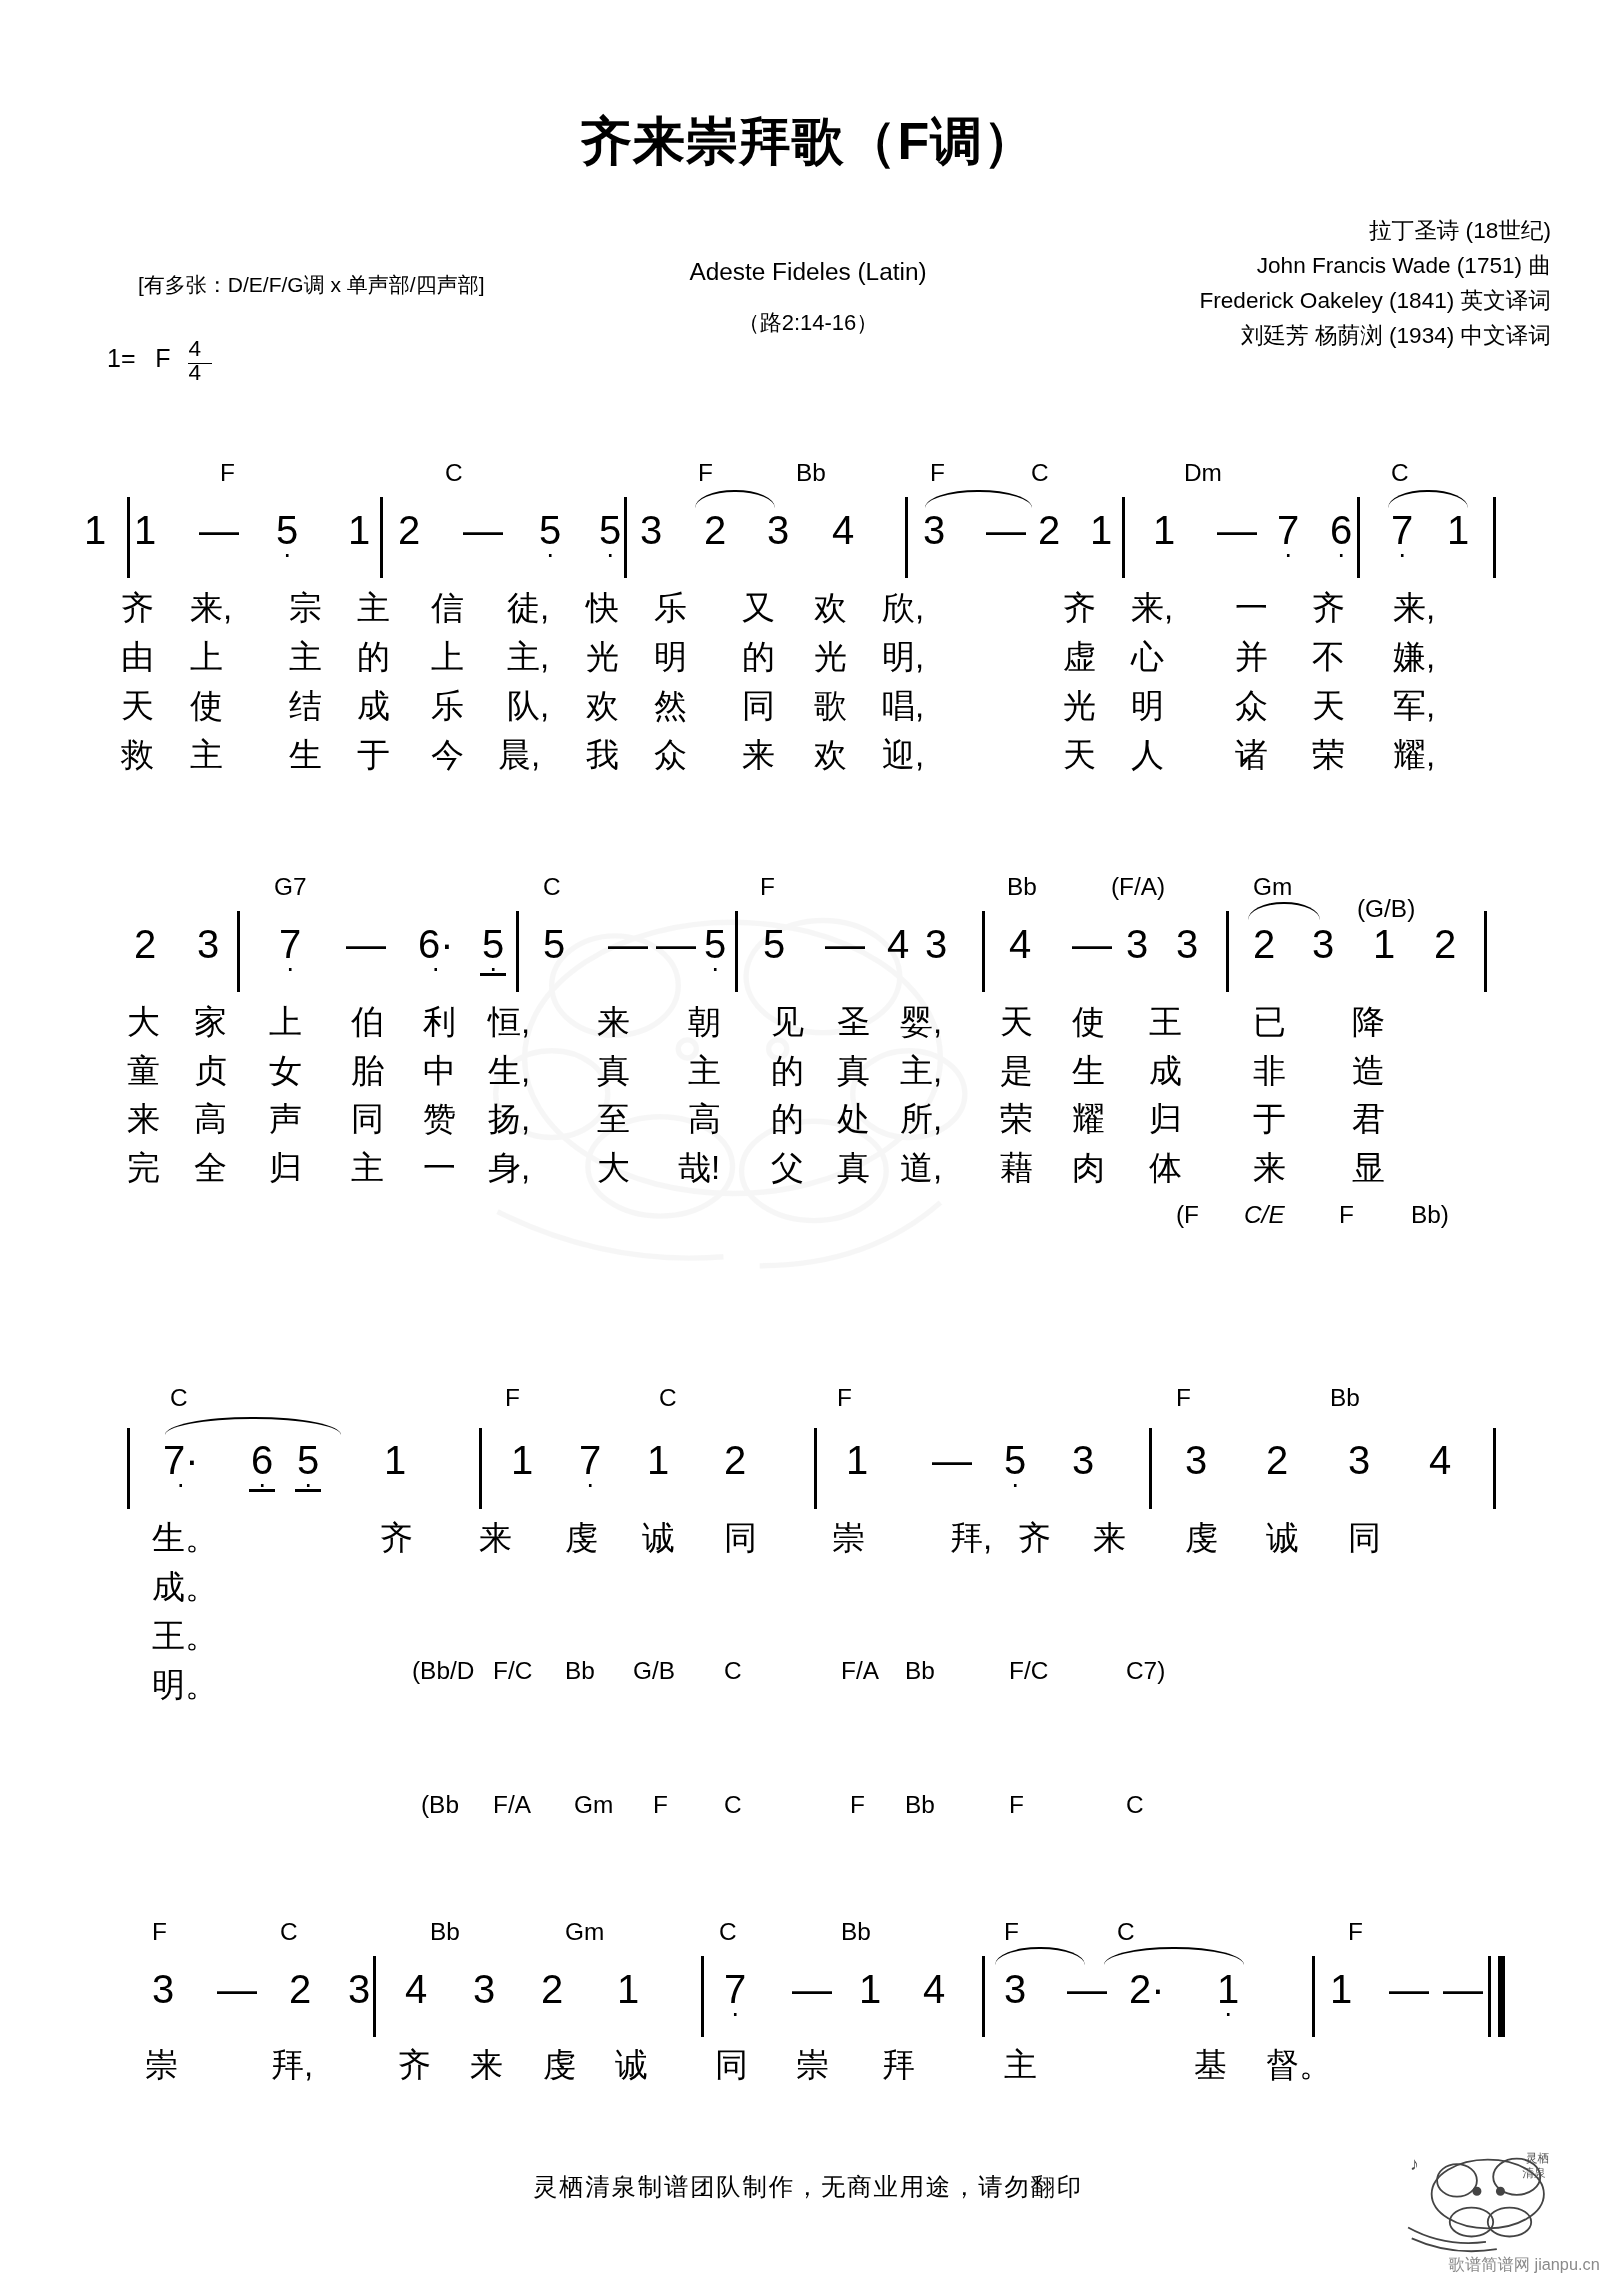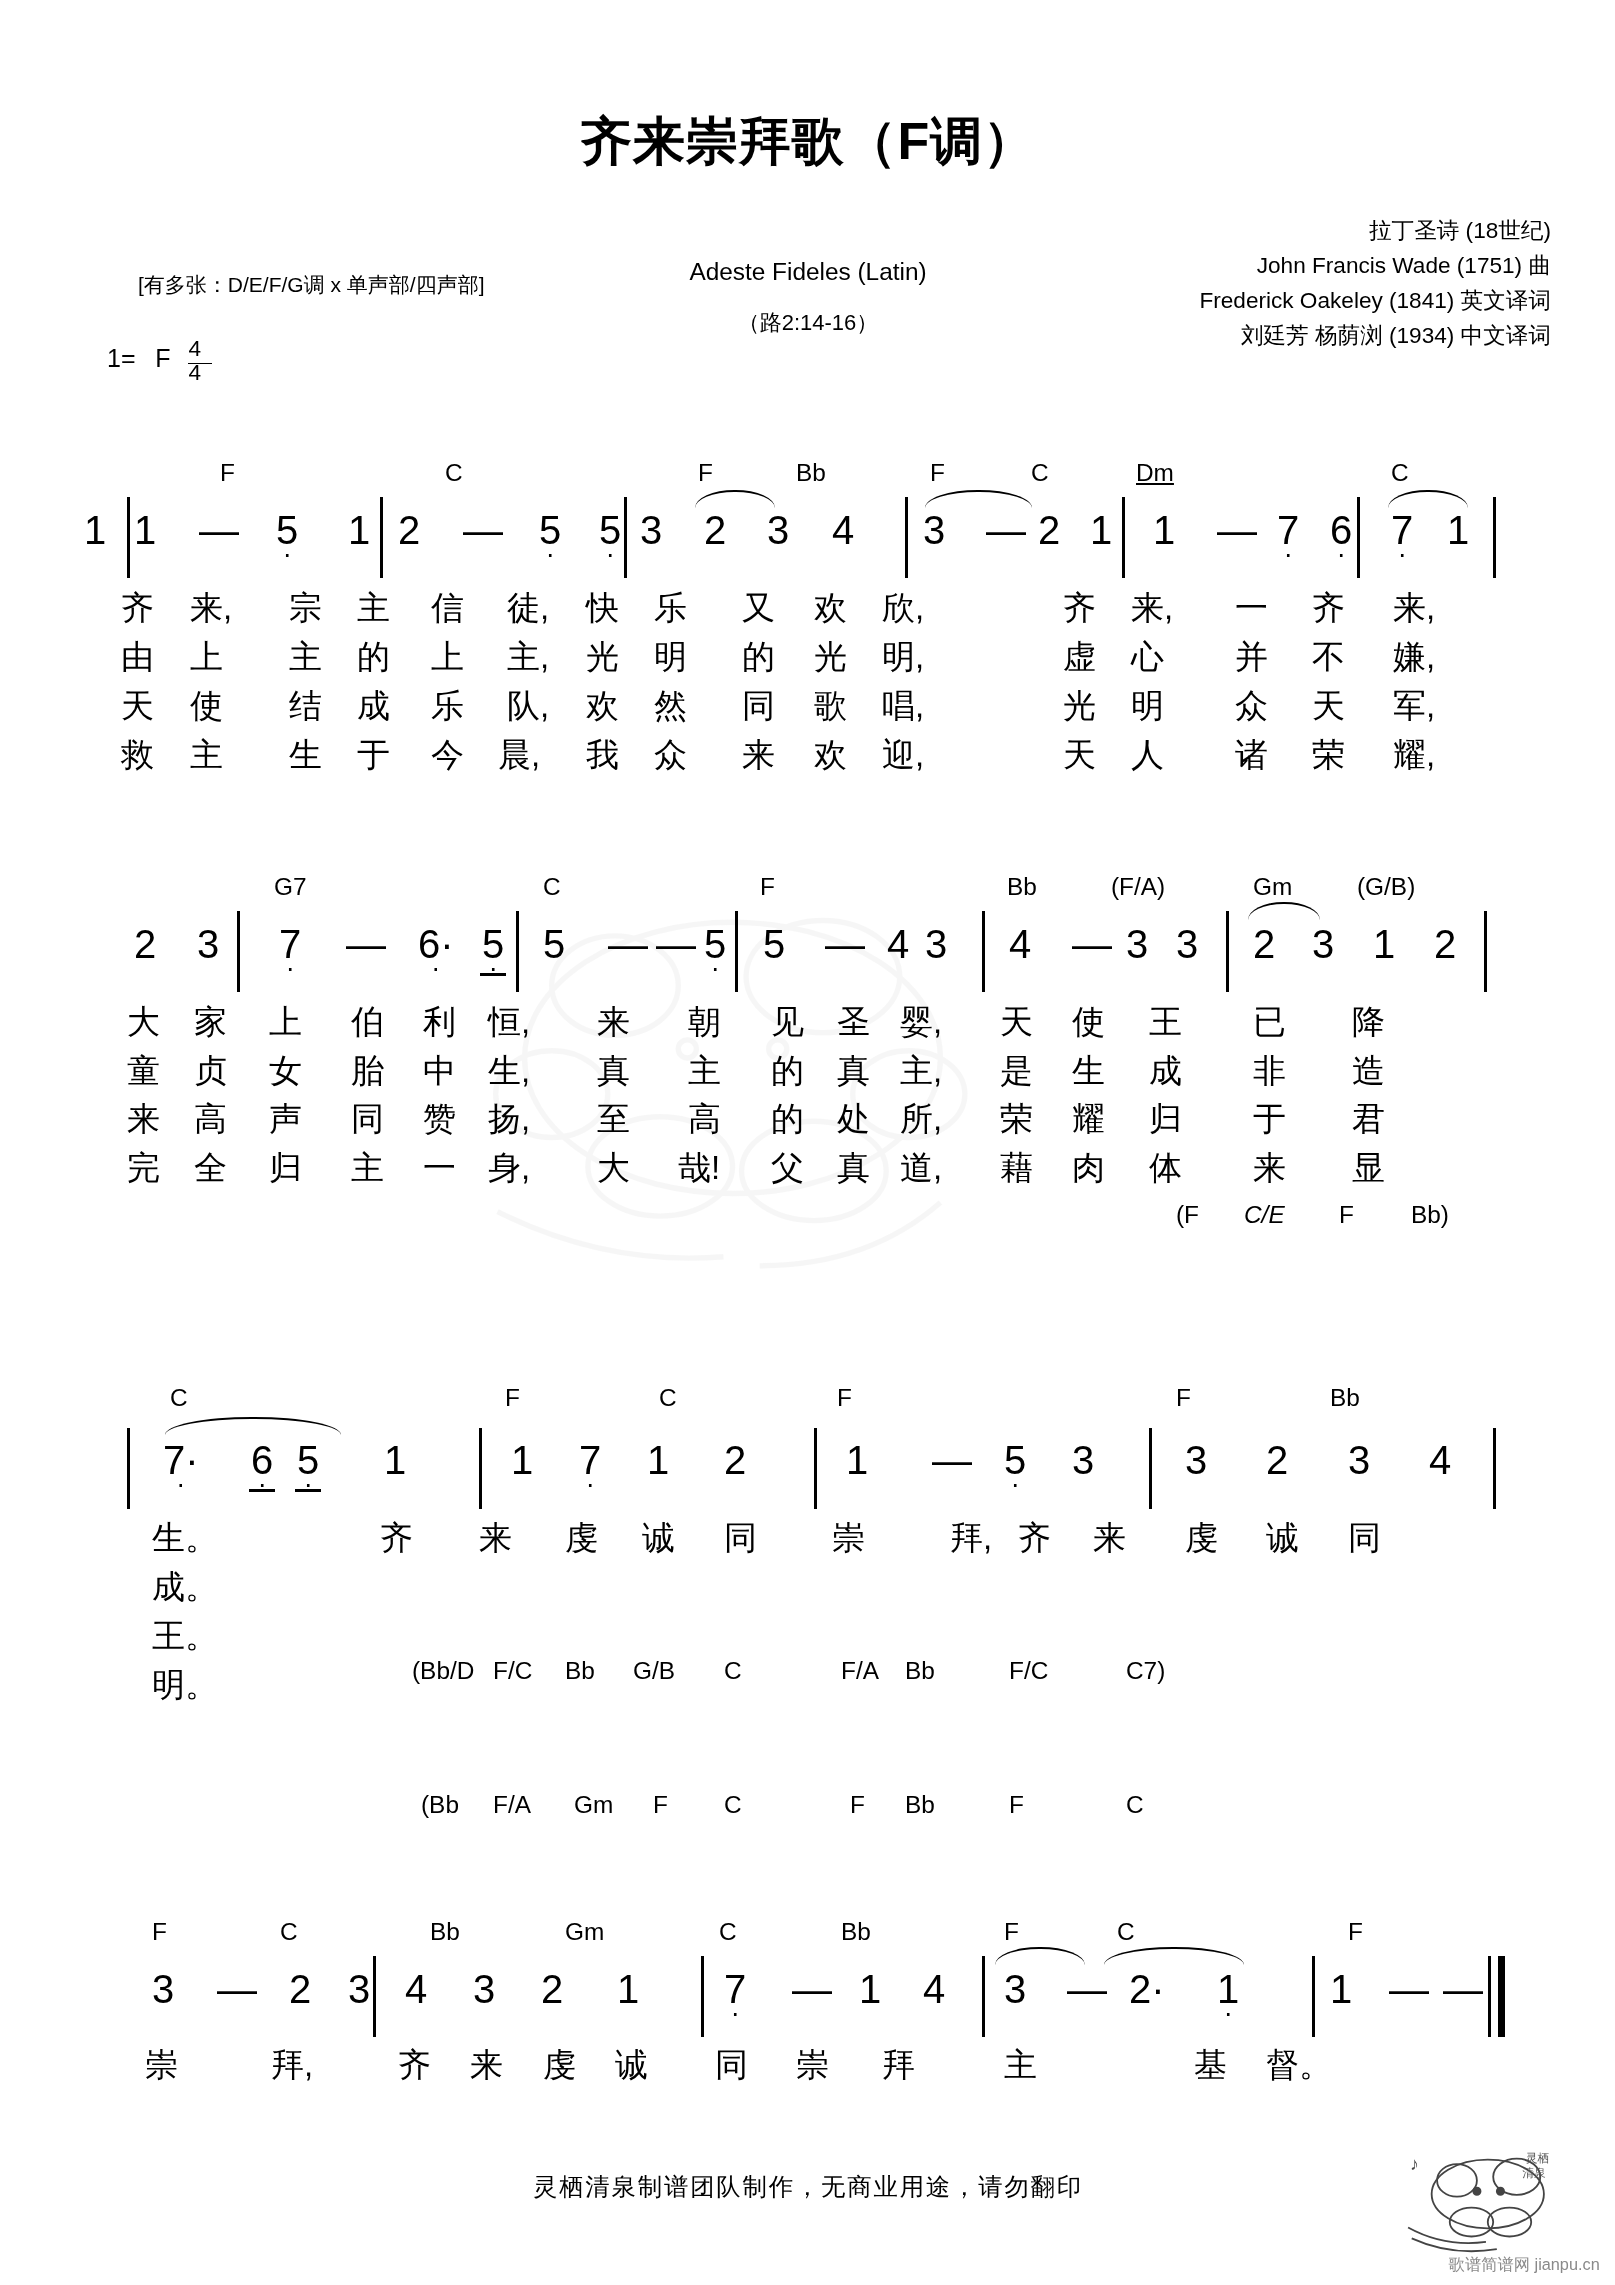--- a/index.html
+++ b/index.html
@@ -207,21 +207,21 @@
 
   <div class="system" style="left:0; top:434px; width:1616px; height:380px;">
 
     <div class="chordrow" style="left:0; top:25px; width:1616px; height:36px;">
       <span class="chord" style="left:220px;">F</span>
       <span class="chord" style="left:445px;">C</span>
       <span class="chord" style="left:698px;">F</span>
       <span class="chord" style="left:796px;">Bb</span>
       <span class="chord" style="left:930px;">F</span>
       <span class="chord" style="left:1031px;">C</span>
-      <span class="chord" style="left:1136px;text-decoration:underline;">Dm</span>
+      <span class="chord" style="left:1184px;">Dm</span>
       <span class="chord" style="left:1391px;">C</span>
     </div>
 
     <div class="bar" style="left:127px; top:63px; height:81px;"></div>
     <div class="bar" style="left:380px; top:63px; height:81px;"></div>
     <div class="bar" style="left:624px; top:63px; height:81px;"></div>
     <div class="bar" style="left:905px; top:63px; height:81px;"></div>
     <div class="bar" style="left:1122px; top:63px; height:81px;"></div>
     <div class="bar" style="left:1357px; top:63px; height:81px;"></div>
     <div class="bar" style="left:1493px; top:63px; height:81px;"></div>
@@ -340,21 +340,21 @@
 
   <div class="system" style="left:0; top:855px; width:1616px; height:434px;">
 
     <div class="chordrow" style="left:0; top:18px; width:1616px; height:36px;">
       <span class="chord" style="left:274px;">G7</span>
       <span class="chord" style="left:543px;">C</span>
       <span class="chord" style="left:760px;">F</span>
       <span class="chord" style="left:1007px;">Bb</span>
       <span class="chord" style="left:1111px;">(F/A)</span>
       <span class="chord" style="left:1253px;">Gm</span>
-      <span class="chord" style="left:1357px;">(G/B)</span>
+      <span class="chord" style="left:1357px;margin-top:22px;">(G/B)</span>
     </div>
 
     <div class="bar" style="left:237px; top:56px; height:81px;"></div>
     <div class="bar" style="left:516px; top:56px; height:81px;"></div>
     <div class="bar" style="left:735px; top:56px; height:81px;"></div>
     <div class="bar" style="left:982px; top:56px; height:81px;"></div>
     <div class="bar" style="left:1226px; top:56px; height:81px;"></div>
     <div class="bar" style="left:1484px; top:56px; height:81px;"></div>
 
     <div class="slur" style="left:1248px; top:47px; width:72px;"></div>

